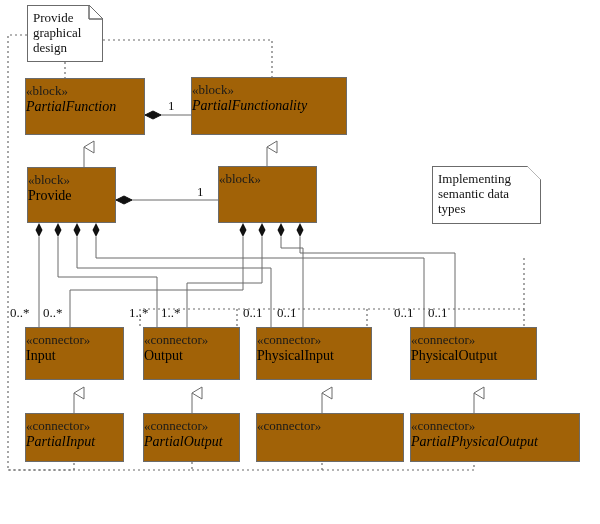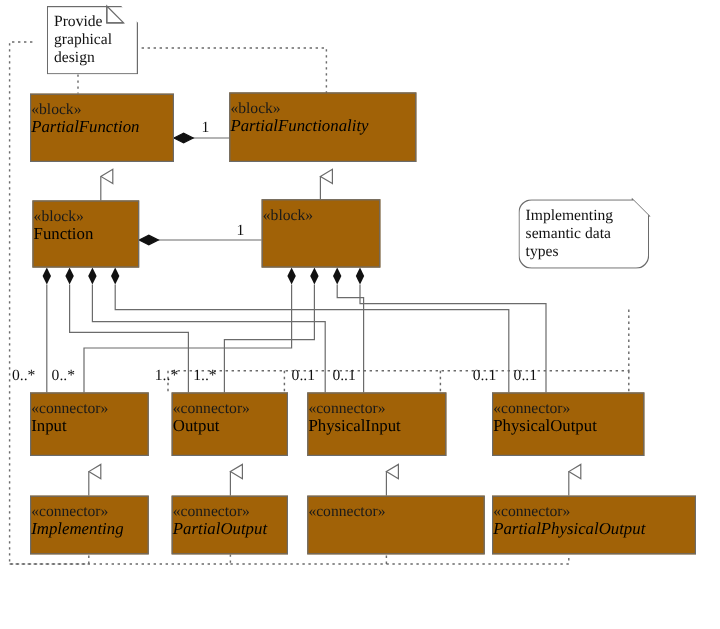--- a/index.html
+++ b/index.html
@@ -114,47 +114,47 @@
 
     <g fill="none" stroke="#6b6b6b" stroke-width="1.2" stroke-dasharray="2,3">
       <path d="M524,258 L524,309 L140,309"></path>
       <path d="M140,309 L140,327"></path>
       <path d="M524,309 L524,327"></path>
       <path d="M237,309 L237,327"></path>
       <path d="M367,309 L367,327"></path>
     </g>
   </svg>
 
-  <div class="note note-clip" style="left:27px;top:5px;width:76px;height:57px;margin-left:12px;">
+  <div class="note note-clip" style="left:27px;top:5px;width:76px;height:57px;">
     <span>Provide graphical design</span>
   </div>
   <svg class="layer" viewBox="0 0 600 524" xmlns="http://www.w3.org/2000/svg">
     <path d="M89,5 L103,19 L89,19 Z" fill="#ffffff" stroke="#6b6b6b" stroke-width="1"></path>
     <path d="M89,5 L89,19 L103,19" fill="none" stroke="#6b6b6b" stroke-width="1"></path>
     <path d="M527,166 L541,180 L527,180 Z" fill="#ffffff" stroke="#6b6b6b" stroke-width="1"></path>
     <path d="M527,166 L527,180 L541,180" fill="none" stroke="#6b6b6b" stroke-width="1"></path>
   </svg>
 
-  <div class="note note-clip" style="left:432px;top:166px;width:109px;height:58px;border-radius:11px;">
+  <div class="note note-clip" style="left:432px;top:166px;width:109px;height:58px;">
     <span>Implementing semantic data types</span>
   </div>
 
   <div class="box" style="left:25px;top:78px;width:120px;height:57px;">
     <span class="stereo">«block»</span>
     <span class="nm ital">PartialFunction</span>
   </div>
 
   <div class="box" style="left:191px;top:77px;width:156px;height:58px;">
     <span class="stereo">«block»</span>
     <span class="nm ital">PartialFunctionality</span>
   </div>
 
   <div class="box" style="left:27px;top:167px;width:89px;height:56px;">
     <span class="stereo">«block»</span>
-    <span class="nm">Function</span>
+    <span class="nm">Provide</span>
   </div>
 
   <div class="box" style="left:218px;top:166px;width:99px;height:57px;">
     <span class="stereo">«block»</span>
   </div>
 
   <div class="box" style="left:25px;top:327px;width:99px;height:53px;">
     <span class="stereo">«connector»</span>
     <span class="nm">Input</span>
   </div>
@@ -166,21 +166,21 @@
     <span class="stereo">«connector»</span>
     <span class="nm">PhysicalInput</span>
   </div>
   <div class="box" style="left:410px;top:327px;width:127px;height:53px;">
     <span class="stereo">«connector»</span>
     <span class="nm">PhysicalOutput</span>
   </div>
 
   <div class="box" style="left:25px;top:413px;width:99px;height:49px;">
     <span class="stereo">«connector»</span>
-    <span class="nm ital">Implementing</span>
+    <span class="nm ital">PartialInput</span>
   </div>
   <div class="box" style="left:143px;top:413px;width:97px;height:49px;">
     <span class="stereo">«connector»</span>
     <span class="nm ital">PartialOutput</span>
   </div>
   <div class="box" style="left:256px;top:413px;width:148px;height:49px;">
     <span class="stereo">«connector»</span>
   </div>
   <div class="box" style="left:410px;top:413px;width:170px;height:49px;">
     <span class="stereo">«connector»</span>

